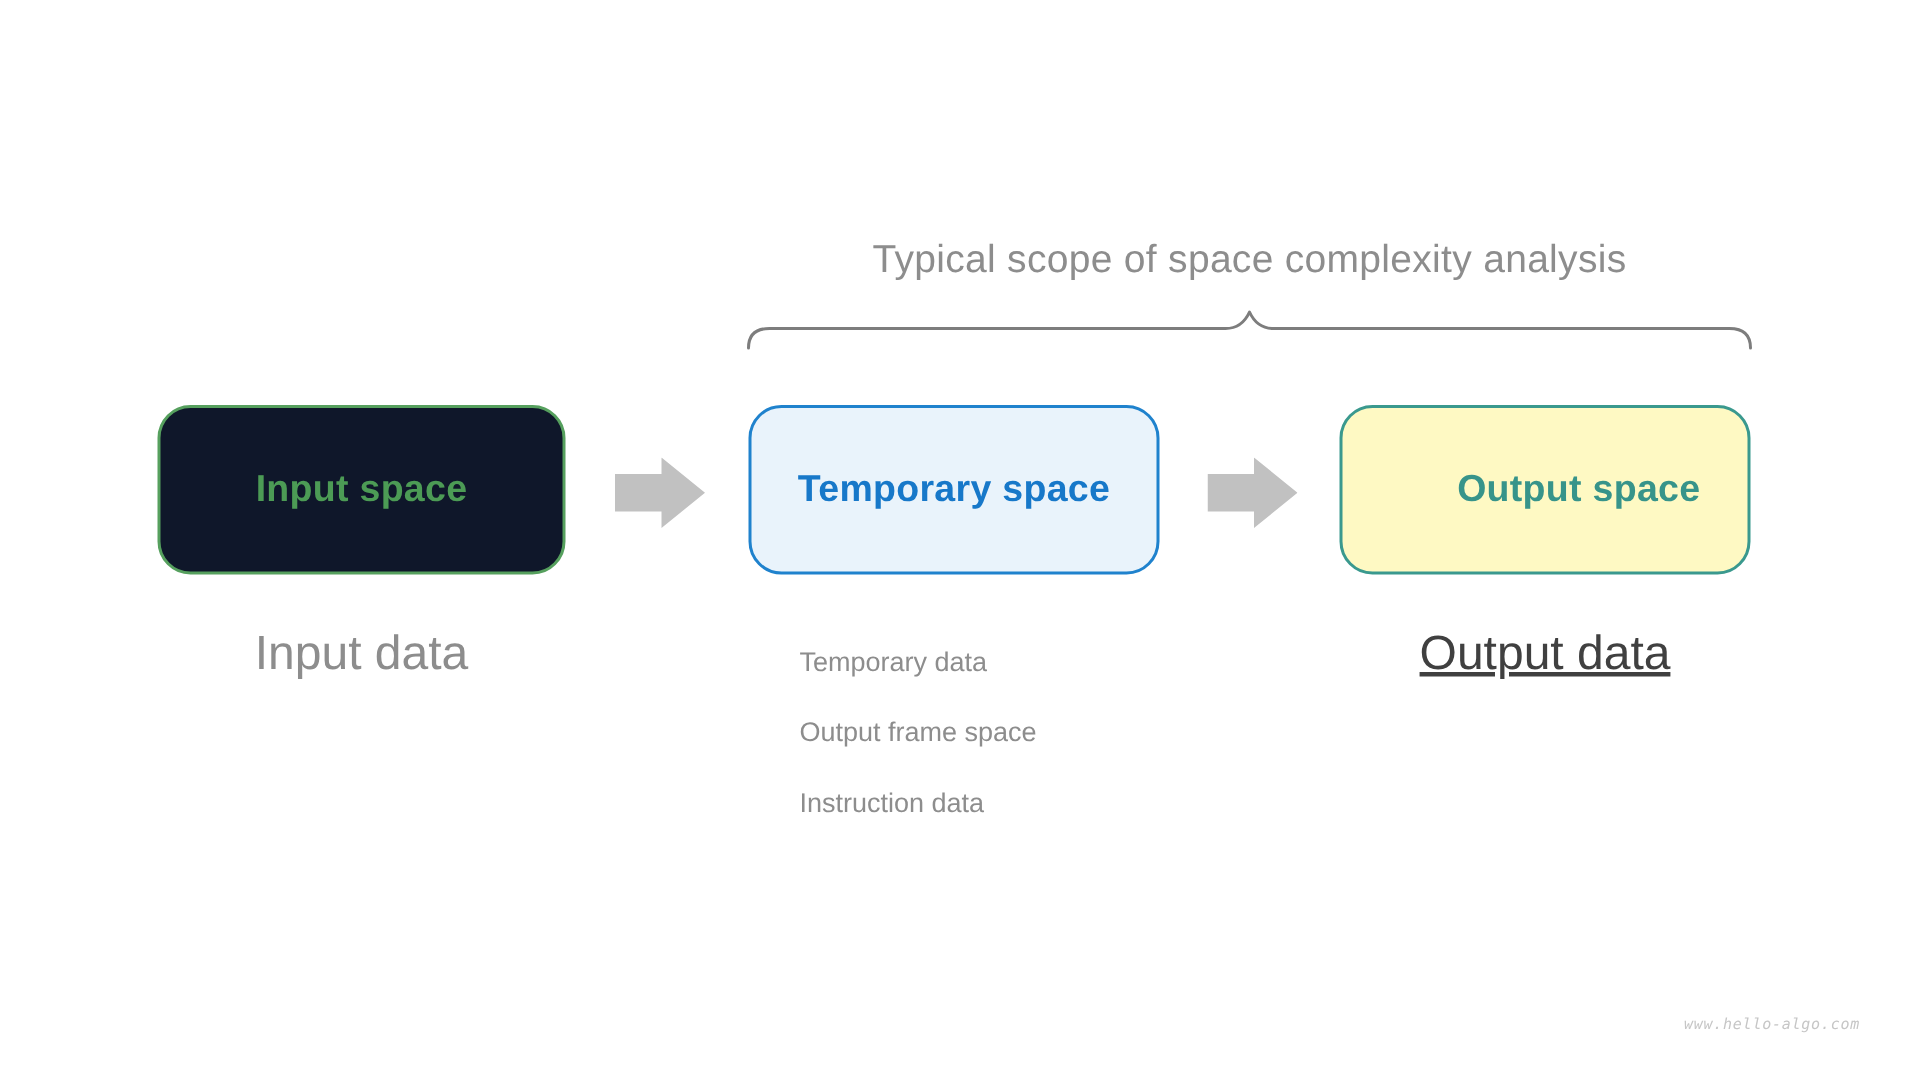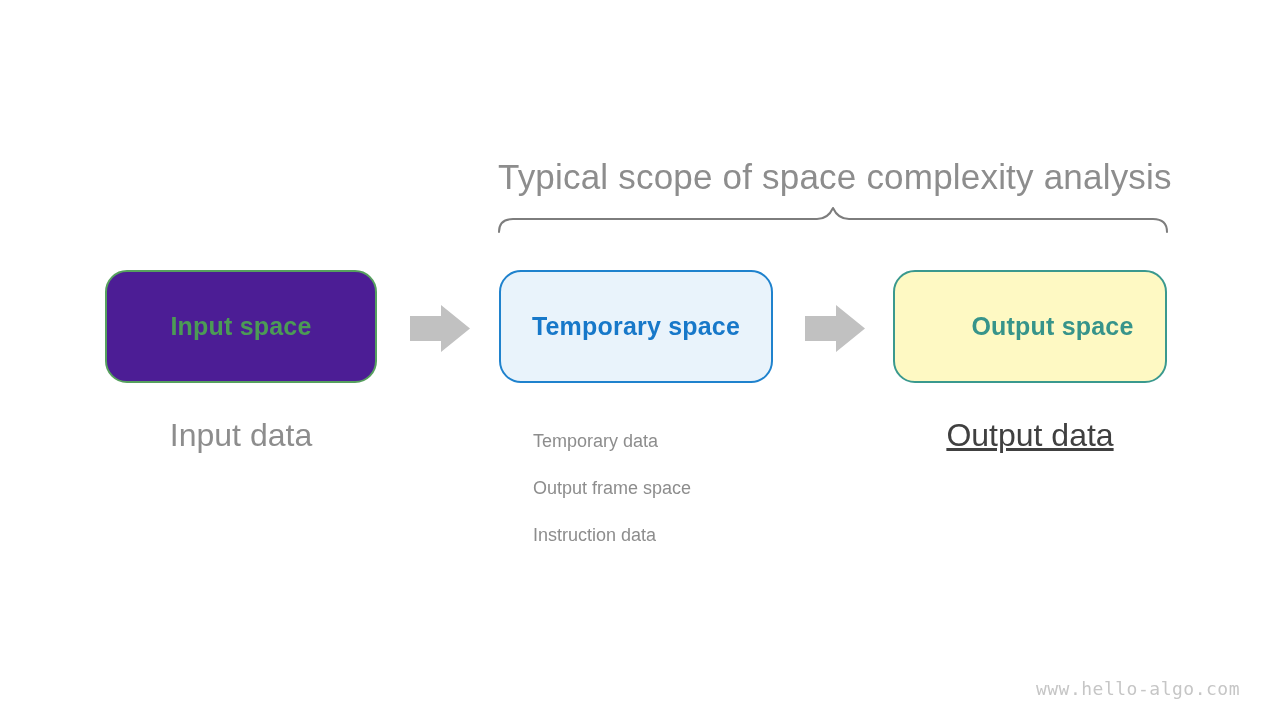--- a/index.html
+++ b/index.html
@@ -11,21 +11,21 @@
     background: #ffffff;
     overflow: hidden;
     font-family: "Liberation Sans", "DejaVu Sans", sans-serif;
   }
   .title {
     position: absolute;
     left: 498px;
     top: 157px;
     width: 670px;
     text-align: center;
-    font-size: 35px;
+    font-size: 26px;
     letter-spacing: 0.2px;
     white-space: nowrap;
   }
   .brace {
     position: absolute;
     left: 498px;
     top: 203px;
     width: 670px;
     height: 32px;
   }
@@ -80,37 +80,38 @@
     height: 28px;
     line-height: 28px;
     margin-bottom: 19px;
     white-space: nowrap;
   }
   .watermark {
     position: absolute;
     top: 678px;
     right: 40px;
     font-family: "DejaVu Sans Mono", "Liberation Mono", monospace;
-    font-size: 18px;
+    font-size: 10px;
     letter-spacing: 0.5px;
     white-space: nowrap;
+    font-style: italic;
   }
 </style>
 </head>
 <body>
 
 <div class="canvas" style="background-color: rgb(255, 255, 255);">
 
   <div class="title" style="color: rgb(141, 141, 141);">Typical scope of space complexity analysis</div>
 
   <svg class="brace" viewBox="0 0 670 32" preserveAspectRatio="none">
     <path d="M 1 29 Q 1 16 15 16 L 319 16 Q 330 16 335 5 Q 340 16 351 16 L 655 16 Q 669 16 669 29" style="stroke: rgb(125, 125, 125);"></path>
   </svg>
 
-  <div class="box box-1" style="border-color: rgb(86, 160, 94); background-color: #4c1d95;">
+  <div class="box box-1" style="border-color: rgb(86, 160, 94); background-color: #0f172a;">
     <span class="box-label" style="color: rgb(76, 155, 85);">Input space</span>
   </div>
 
   <svg class="arrow arrow-1" viewBox="0 0 60 47" preserveAspectRatio="none">
     <polygon points="0,11 31,11 31,0 60,23.5 31,47 31,36 0,36" style="fill: rgb(193, 193, 193);"></polygon>
   </svg>
 
   <div class="box box-2" style="border-color: rgb(31, 130, 205); background-color: rgb(233, 243, 251); justify-content: center;">
     <span class="box-label" style="color: rgb(23, 120, 201);">Temporary space</span>
   </div>

